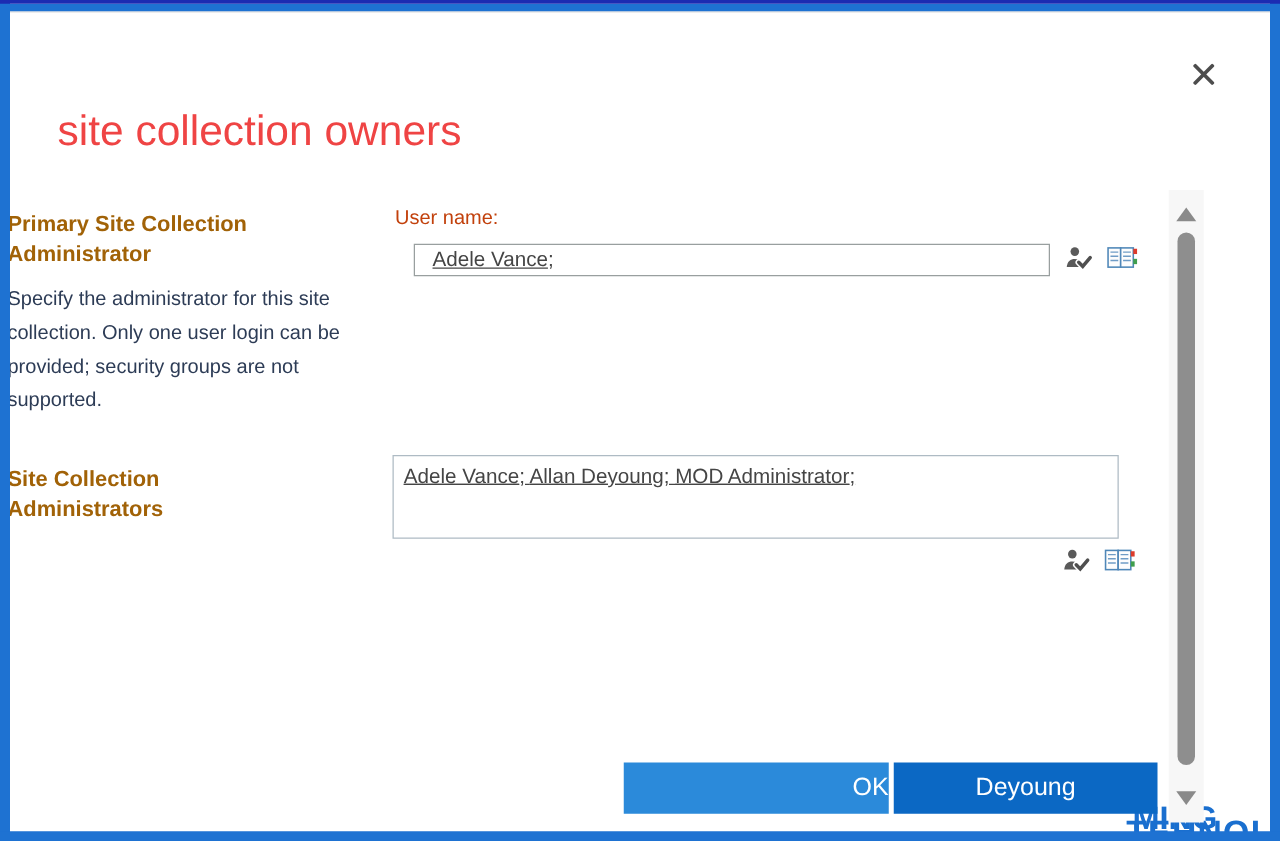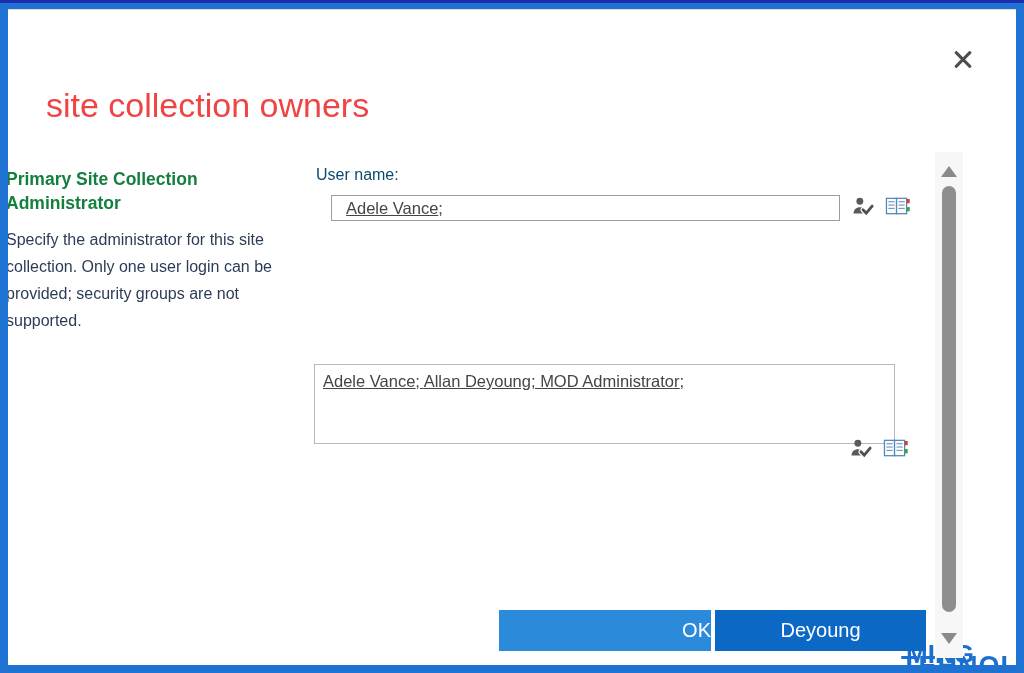--- a/index.html
+++ b/index.html
@@ -22,30 +22,30 @@
   .close .b2 { transform:rotate(-45deg); }
 
   
   .title { position:absolute; left:46px; top:86px; font-size:34px; font-weight:300;
            color:#ef4444; z-index:2; }
 
   
   .leftcol { position:absolute; left:6px; width:303px; z-index:2; }
   .leftcol.s1 { top:167px; }
   .leftcol.s2 { top:371px; }
-  .leftcol h3 { font-size:17.5px; font-weight:bold; color:#15803d; line-height:24px;
+  .leftcol h3 { font-size:17.5px; font-weight:bold; color:#a16207; line-height:24px;
                 max-width:250px; margin-bottom:11px; }
   .leftcol p  { font-size:16px; color:#2d3c56; line-height:27px; }
 
   
-  .username-label { position:absolute; left:316px; top:166px; font-size:16px; color:#0c4a6e; z-index:2; }
+  .username-label { position:absolute; left:316px; top:166px; font-size:16px; color:#c2410c; z-index:2; }
   .textfield { position:absolute; background:#fff; font-size:16.5px; color:#454545; z-index:2; cursor:text; }
   .username-input { left:331px; top:195px; width:509px; height:26px; border:1px solid #999f9f;
                     line-height:24px; padding-left:14px; white-space:nowrap; overflow:hidden; }
-  .admins-textarea { left:314px; top:364px; width:581px; height:80px; border:1px solid #aebbc4;
+  .admins-textarea { left:314px; top:364px; width:581px; height:67px; border:1px solid #aebbc4;
                      line-height:22px; padding:5px 8px;text-decoration:underline; }
   .user-token { text-decoration:underline; }
 
   
   .iconrow { position:absolute; display:flex; gap:9px; align-items:center; z-index:2; }
   .iconrow.r1 { left:851px; top:195px; }
   .iconrow.r2 { left:849px; top:437px; }
   .icon { display:inline-block; width:25px; height:23px; cursor:pointer; }
 
   
@@ -110,20 +110,21 @@
       <line x1="14" y1="6" x2="20.5" y2="6" stroke="#6f9cc6" stroke-width="1.2"></line>
       <line x1="14" y1="9.5" x2="20.5" y2="9.5" stroke="#6f9cc6" stroke-width="1.2"></line>
       <line x1="14" y1="13" x2="20.5" y2="13" stroke="#6f9cc6" stroke-width="1.2"></line>
       <rect x="22.5" y="3.2" width="3.2" height="4.4" fill="#dd3b2b"></rect>
       <rect x="22.5" y="11.6" width="3.2" height="4.4" fill="#3f9e4d"></rect>
     </svg>
   </span>
 </div>
 
 <div class="leftcol s2">
+  <h3>Site Collection Administrators</h3>
 </div>
 
 <div class="textfield admins-textarea"><span class="user-token">Adele Vance</span>; <span class="user-token">Allan Deyoung</span>; <span class="user-token">MOD Administrator</span>;</div>
 
 <div class="iconrow r2">
   <span class="icon">
     <svg viewBox="0 0 24 20" width="25" height="23">
       <circle cx="8.5" cy="5" r="3.3" fill="#5a5a5a"></circle>
       <path d="M2.3 16.8 C2.6 12.6 5.2 10.6 8.5 10.6 C11.2 10.6 13.5 12 14.3 14.6 L14.5 16.8 Z" fill="#5a5a5a"></path>
       <path d="M11.5 13.2 L14.6 16.4 L20.3 9.6" stroke="#ffffff" stroke-width="5" fill="none" stroke-linecap="round"></path>

